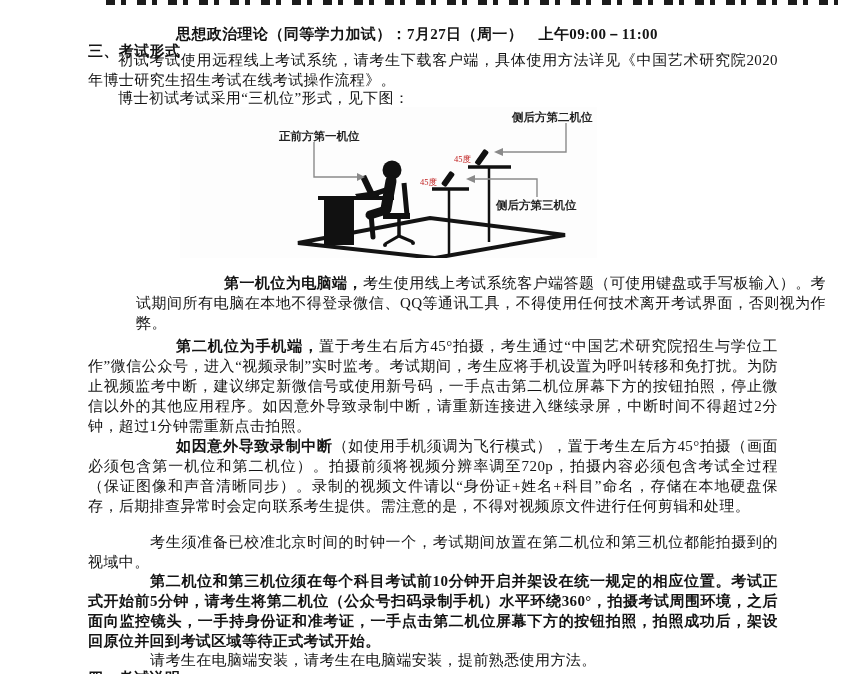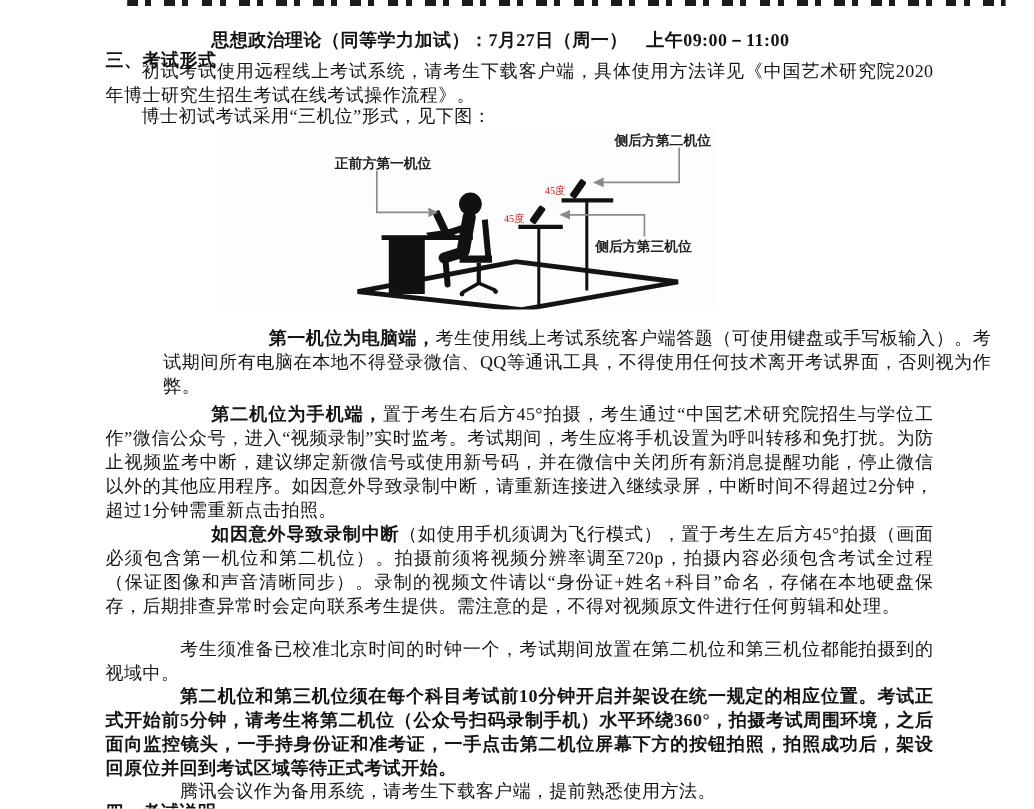--- a/index.html
+++ b/index.html
@@ -99,34 +99,34 @@
     <text x="99" y="33" font-size="11.5" font-weight="600" fill="#222">正前方第一机位</text>
     <text x="316" y="102" font-size="11.5" font-weight="600" fill="#222">侧后方第三机位</text>
   </svg>
 </div>
 
 <div class="para indent-a" style="top:273px;margin-left:48px;">
   <span class="bold">第一机位为电脑端，</span><span>考生使用线上考试系统客户端答题（可使用键盘或手写板输入）。考试期间所有电脑在本地不得登录微信、QQ等通讯工具，不得使用任何技术离开考试界面，否则视为作弊。</span>
 </div>
 
 <div class="para indent-a" style="top:336px;">
-  <span class="bold">第二机位为手机端，</span><span>置于考生右后方45°拍摄，考生通过“中国艺术研究院招生与学位工作”微信公众号，进入“视频录制”实时监考。考试期间，考生应将手机设置为呼叫转移和免打扰。为防止视频监考中断，建议绑定新微信号或使用新号码，并在微信中关闭所有新消息提醒功能，停止微信以外的其他应用程序。如因意外导致录制中断，请重新连接进入继续录屏，中断时间不得超过2分钟，超过1分钟需重新点击拍照。</span>
+  <span class="bold">第二机位为手机端，</span><span>置于考生右后方45°拍摄，考生通过“中国艺术研究院招生与学位工作”微信公众号，进入“视频录制”实时监考。考试期间，考生应将手机设置为呼叫转移和免打扰。为防止视频监考中断，建议绑定新微信号或使用新号码，一手点击第二机位屏幕下方的按钮拍照，停止微信以外的其他应用程序。如因意外导致录制中断，请重新连接进入继续录屏，中断时间不得超过2分钟，超过1分钟需重新点击拍照。</span>
 </div>
 
 <div class="para indent-a" style="top:436px;">
   <span class="bold">如因意外导致录制中断</span><span>（如使用手机须调为飞行模式），置于考生左后方45°拍摄（画面必须包含第一机位和第二机位）。拍摄前须将视频分辨率调至720p，拍摄内容必须包含考试全过程（保证图像和声音清晰同步）。录制的视频文件请以“身份证+姓名+科目”命名，存储在本地硬盘保存，后期排查异常时会定向联系考生提供。需注意的是，不得对视频原文件进行任何剪辑和处理。</span>
 </div>
 
 <div class="para indent-b" style="top:532px;">
   <span>考生须准备已校准北京时间的时钟一个，考试期间放置在第二机位和第三机位都能拍摄到的视域中。</span>
 </div>
 
 <div class="para indent-b" style="top:571px;font-weight:bold;">
   <span>第二机位和第三机位须在每个科目考试前10分钟开启并架设在统一规定的相应位置。考试正式开始前5分钟，请考生将第二机位（公众号扫码录制手机）水平环绕360°，拍摄考试周围环境，之后面向监控镜头，一手持身份证和准考证，一手点击第二机位屏幕下方的按钮拍照，拍照成功后，架设回原位并回到考试区域等待正式考试开始。</span>
 </div>
 
 <div class="para indent-b" style="top:650px;">
-  <span>腾讯会议作为备用系统，请考生下载客户端，提前熟悉使用方法。</span>
+  <span>请考生在电脑端安装，请考生在电脑端安装，提前熟悉使用方法。</span>
 </div>
 
 <div class="clip-bottom">
   <span>四、考试说明</span>
 </div>
 
 </body></html>

